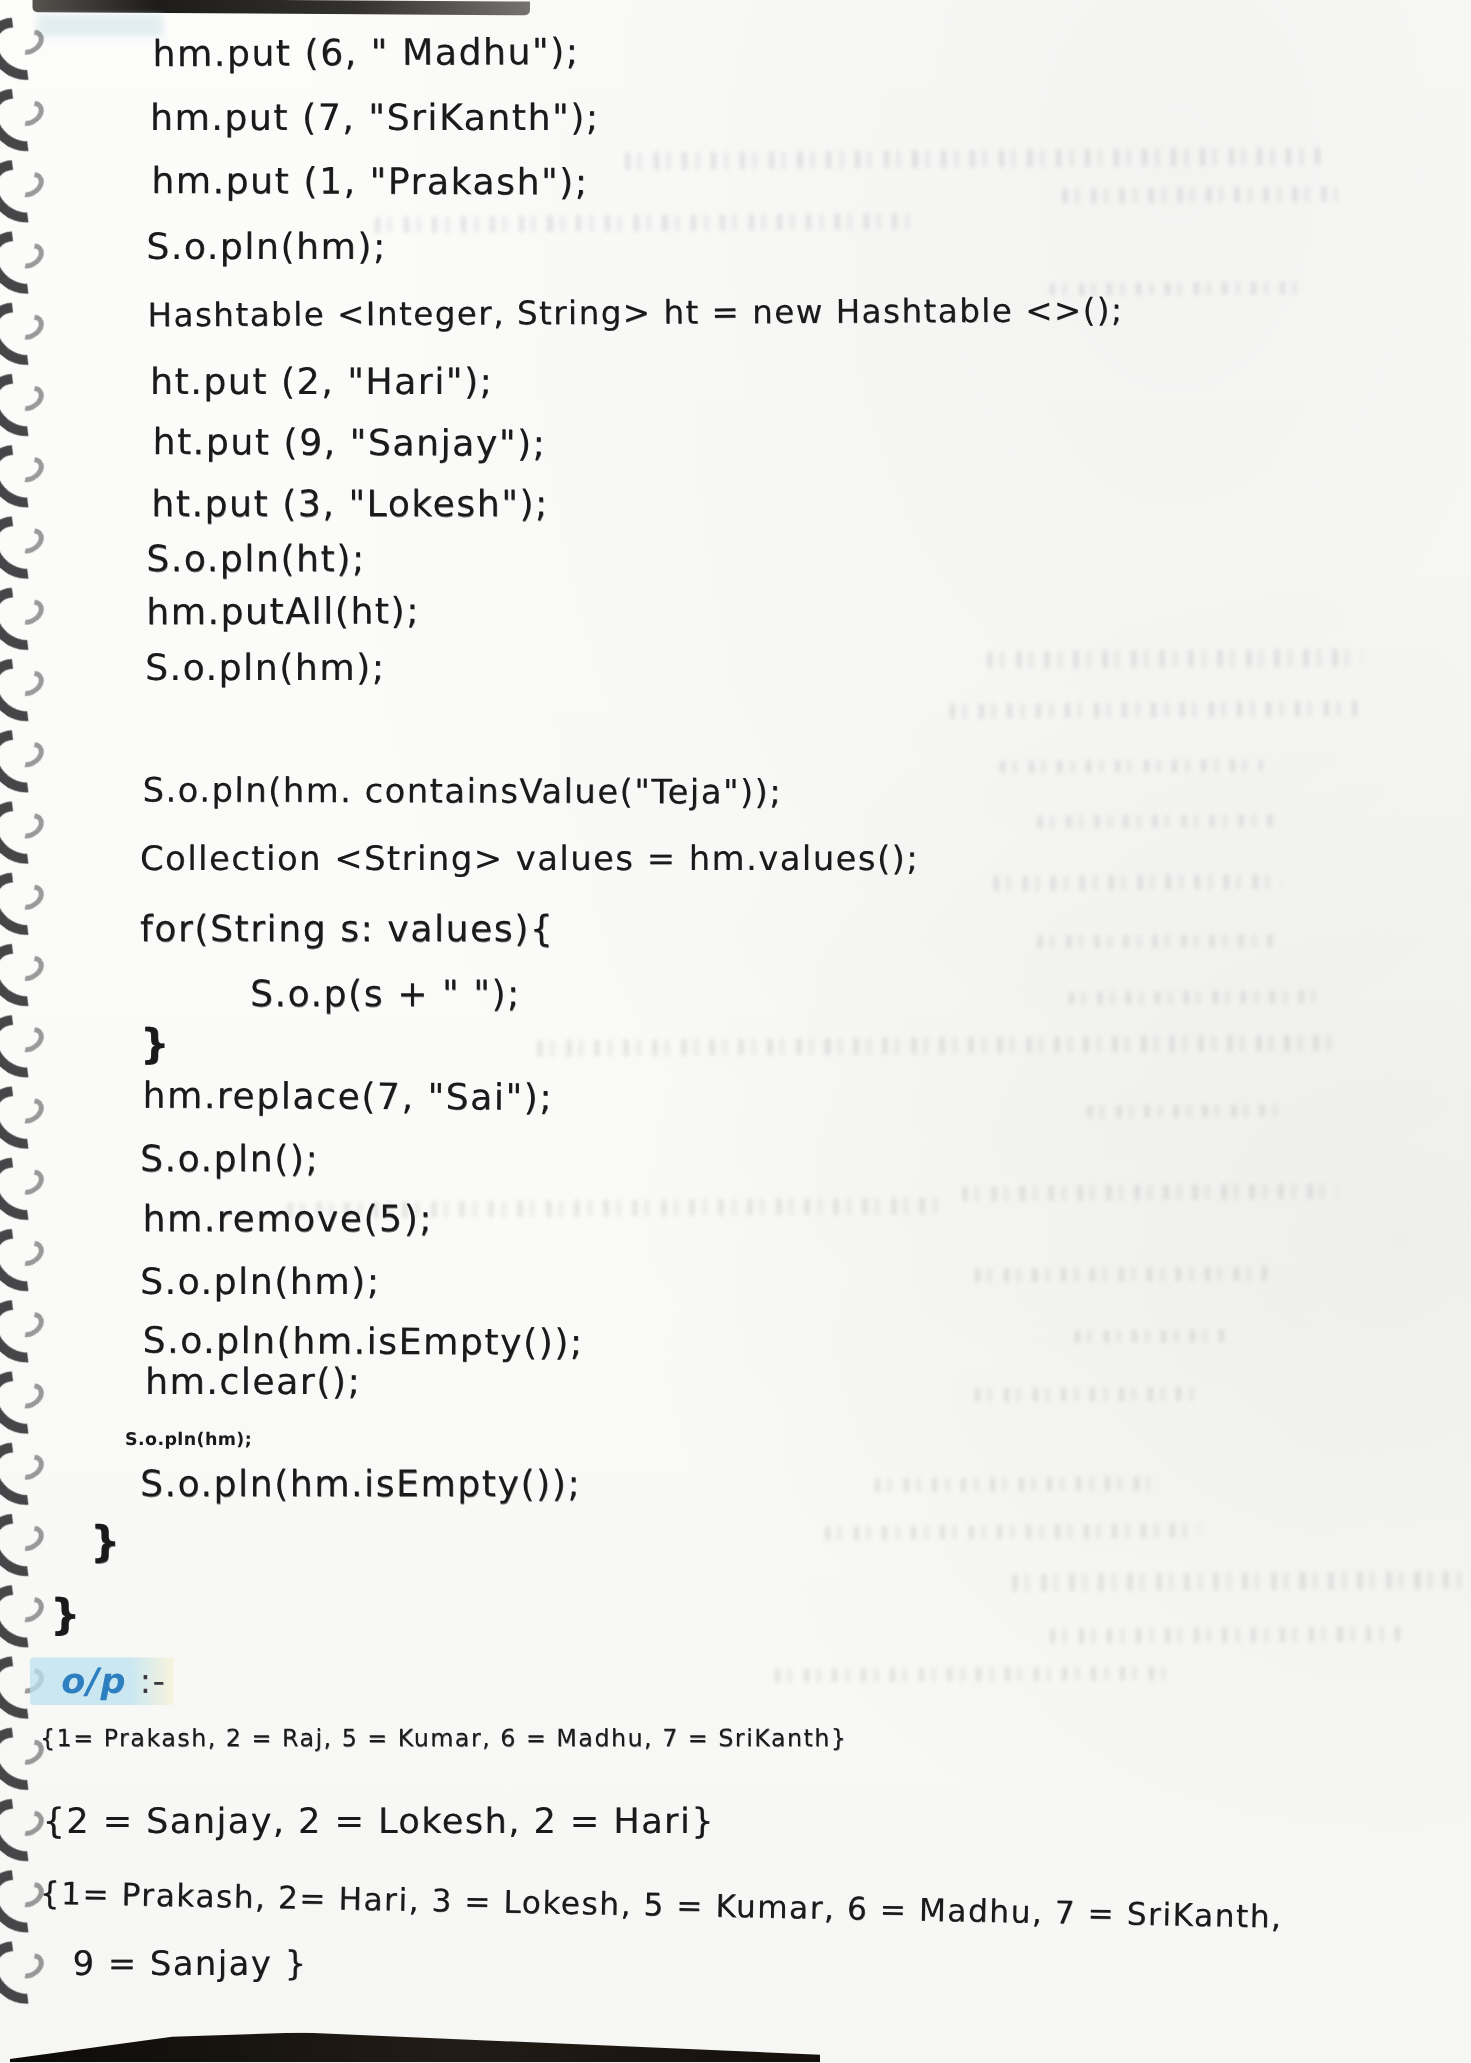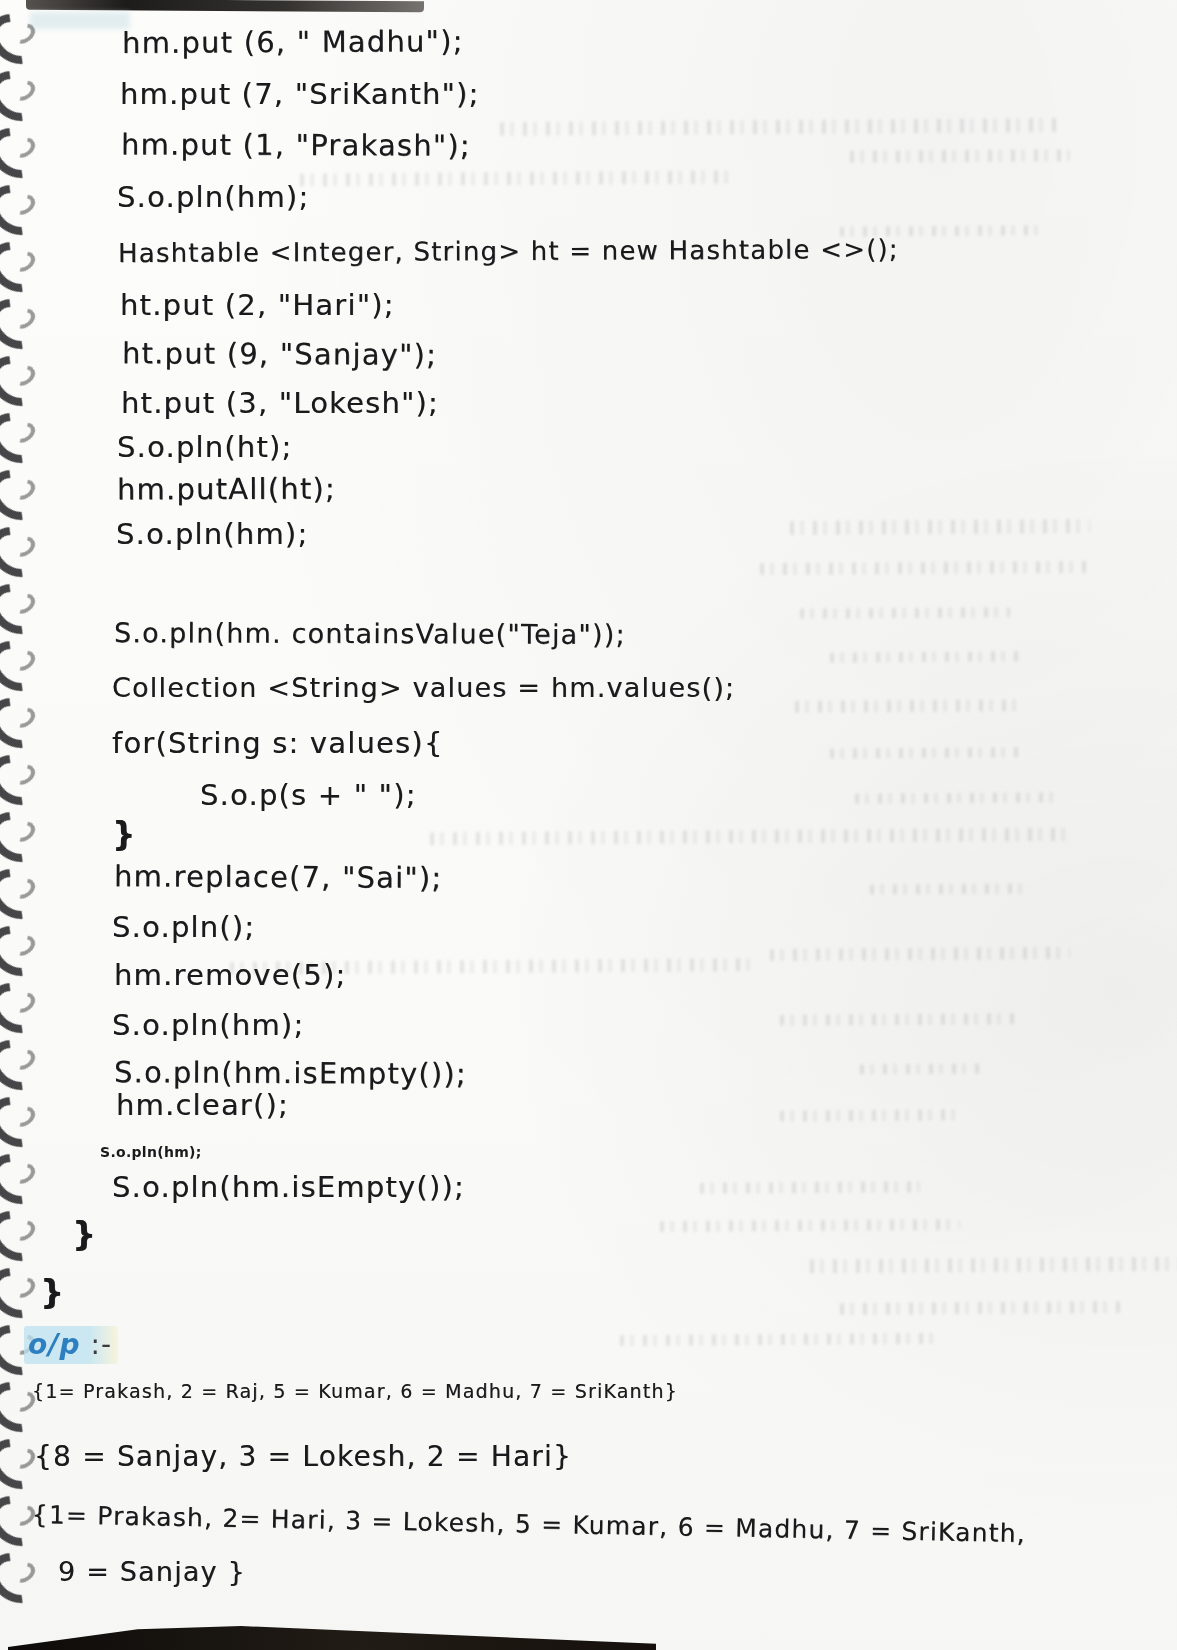--- a/index.html
+++ b/index.html
@@ -32,21 +32,21 @@
   .tiny{letter-spacing:0.3px;text-shadow:none;font-weight:bold;}
   .brace{font-weight:bold;letter-spacing:0;}
   .out-label{
     position:absolute;
     font-size:28px;
     letter-spacing:1px;
     background:linear-gradient(90deg, rgba(188,226,240,0.75) 0 70%, rgba(248,240,200,0.55));
     padding:2px 6px 3px 4px;
     border-radius:3px;
   }
-  .out-label .op{color:var(--label-blue);font-style:italic;font-weight:bold;}
+  .out-label .op{color:var(--label-blue);font-style:italic;font-weight:bold;margin-left:21px;}
   .out-label .colon{color:#3c3c40;margin-left:10px;}
   
   .coil{
     position:absolute;
     left:-12px;
     width:40px;height:30px;
     border-radius:50%;
     border:8px solid var(--coil);
     border-top-color:transparent;
     border-right-color:transparent;
@@ -178,17 +178,17 @@
   <div class="line" style="left:116px;top:1088px;font-size:29px">hm.clear();</div>
   <div class="line tiny" style="left:100px;top:1144px;font-size:14px">S.o.pln(hm);</div>
   <div class="line" style="left:112px;top:1170px;font-size:29px">S.o.pln(hm.isEmpty());</div>
   <div class="line brace" style="left:72px;top:1214px;font-size:34px">}</div>
   <div class="line brace" style="left:40px;top:1272px;font-size:34px">}</div>
 
   <div class="out-label" style="left:24px;top:1326px">
     <span class="op">o/p</span><span class="colon">:-</span>
   </div>
   <div class="line" style="left:32px;top:1380px;font-size:19px">{1= Prakash, 2 = Raj, 5 = Kumar, 6 = Madhu, 7 = SriKanth}</div>
-  <div class="line" style="left:34px;top:1440px;font-size:28px">{8 = Sanjay, 3 = Lokesh, 2 = Hari}</div>
+  <div class="line" style="left:34px;top:1440px;font-size:28px">{2 = Sanjay, 2 = Lokesh, 2 = Hari}</div>
   <div class="line" style="left:32px;top:1500px;font-size:25px;transform:rotate(1.1deg);transform-origin:left top">{1= Prakash, 2= Hari, 3 = Lokesh, 5 = Kumar, 6 = Madhu, 7 = SriKanth,</div>
   <div class="line" style="left:58px;top:1556px;font-size:27px">9 = Sanjay }</div>
 
 </div>
 
 </body></html>

